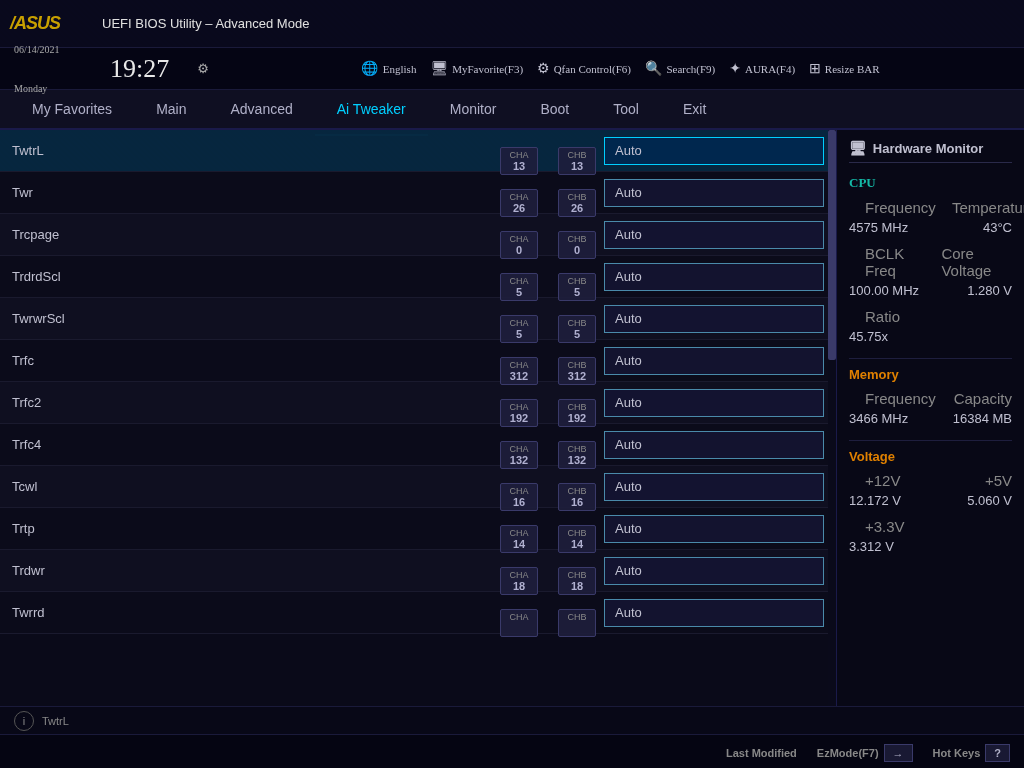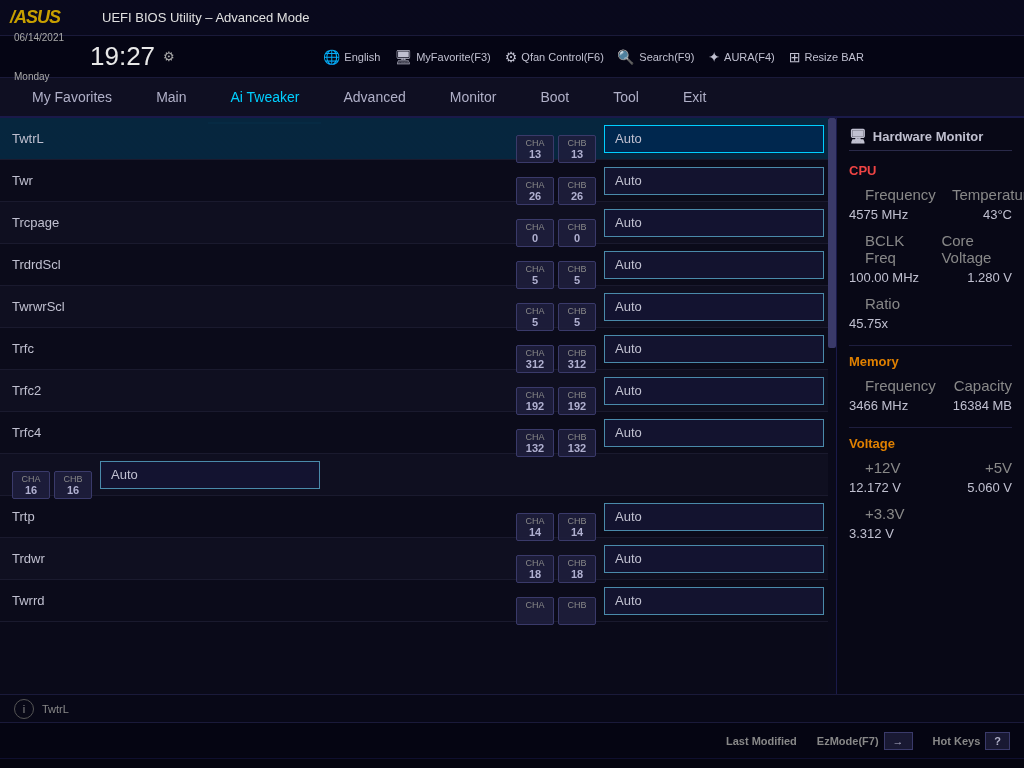--- a/index.html
+++ b/index.html
@@ -33,21 +33,21 @@
       z-index: 1;
       width: 100%;
       height: 100%;
     }
 
     
     .header {
       display: flex;
       align-items: center;
       background: rgba(10,10,30,0.95);
-      height: 36px;
+      height: 48px;
       padding: 14px 10px;
       border-bottom: 1px solid #1a1a3a;
     }
 
     .asus-logo {
       color: #c8a000;
       font-weight: bold;
       font-size: 18px;
       margin-right: 8px;
       font-style: italic;
@@ -63,21 +63,22 @@
     }
 
     
     .datetime-bar {
       display: flex;
       align-items: center;
       background: rgba(5,5,20,0.98);
       height: 42px;
       padding: 0 14px;
       border-bottom: 1px solid #1a1a3a;
-      gap: 2px;
+      gap: 22px;
+      font-family: Liberation Serif, serif;
     }
 
     .datetime-left {
       display: flex;
       flex-direction: column;
       align-items: flex-start;
       min-width: 70px;
     }
 
     .date-text {
@@ -188,21 +189,21 @@
       border-bottom: 1px solid #2a2a4a;
     }
 
     .hw-section-title {
       color: #e08000;
       font-size: 13px;
       font-weight: 600;
       margin: 8px 0 8px 0;
     }
 
-    .hw-section-title.cpu { color: #ef4444; }
+    .hw-section-title.cpu { color: #14b8a6; font-family: Liberation Serif, serif; }
     .hw-section-title.mem { color: #e08000; }
     .hw-section-title.vol { color: #e08000; }
 
     .hw-row {
       display: flex;
       justify-content: space-between;
       margin-bottom: 4px;
     }
 
     .hw-label {
@@ -251,21 +252,21 @@
 
     .row-name {
       color: #c0c0d0;
       font-size: 13px;
       flex: 1;
       min-width: 140px;
     }
 
     .channel-group {
       display: flex;
-      gap: 4px;
+      gap: 20px;
       margin-right: 8px;
       margin-top: 20px;
     }
 
     .channel-badge {
       background: rgba(30,30,60,0.9);
       border: 1px solid #3a3a6a;
       border-radius: 2px;
       padding: 2px 6px;
       display: flex;
@@ -426,25 +427,25 @@
     </div>
   </div>
 
   <div class="nav-tabs">
     <div class="nav-tab">
       <span>My Favorites</span>
     </div>
     <div class="nav-tab">
       <span>Main</span>
     </div>
+    <div class="nav-tab">
+      <span>Advanced</span>
+    </div>
     <div class="nav-tab active">
       <span>Ai Tweaker</span>
-    </div>
-    <div class="nav-tab">
-      <span>Advanced</span>
     </div>
     <div class="nav-tab">
       <span>Monitor</span>
     </div>
     <div class="nav-tab">
       <span>Boot</span>
     </div>
     <div class="nav-tab">
       <span>Tool</span>
     </div>
@@ -563,20 +564,21 @@
                 <span class="ch-value">132</span>
               </div>
               <div class="channel-badge">
                 <span class="ch-label">CHB</span>
                 <span class="ch-value">132</span>
               </div>
             </div>
             <div class="value-dropdown">Auto</div>
           </div>
           <div class="bios-row">
+            <span class="row-name">Tcwl</span>
             <div class="channel-group">
               <div class="channel-badge">
                 <span class="ch-label">CHA</span>
                 <span class="ch-value">16</span>
               </div>
               <div class="channel-badge">
                 <span class="ch-label">CHB</span>
                 <span class="ch-value">16</span>
               </div>
             </div>

